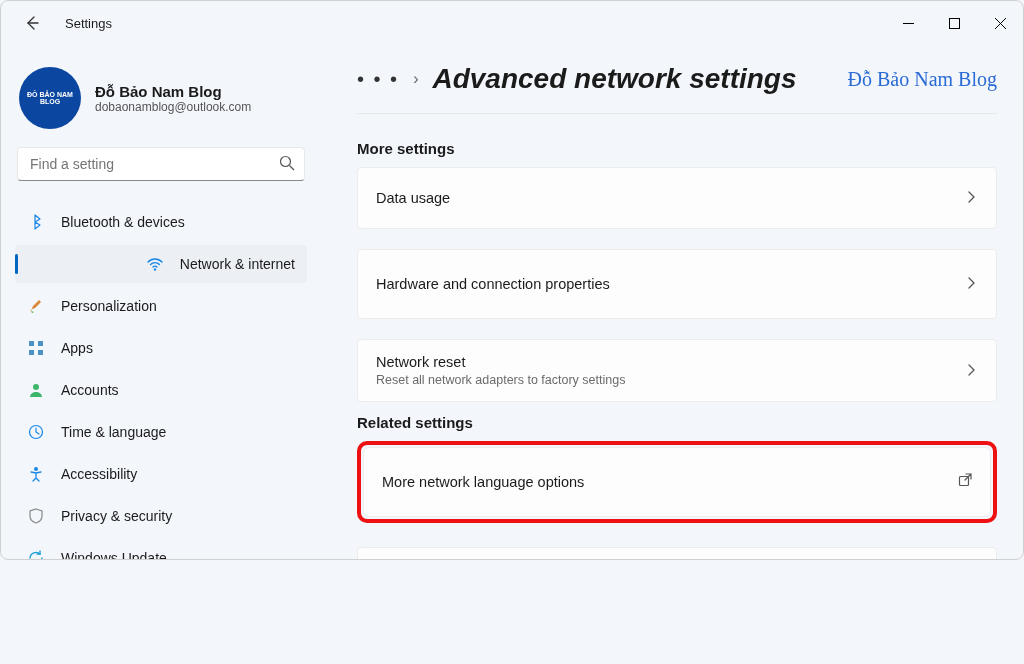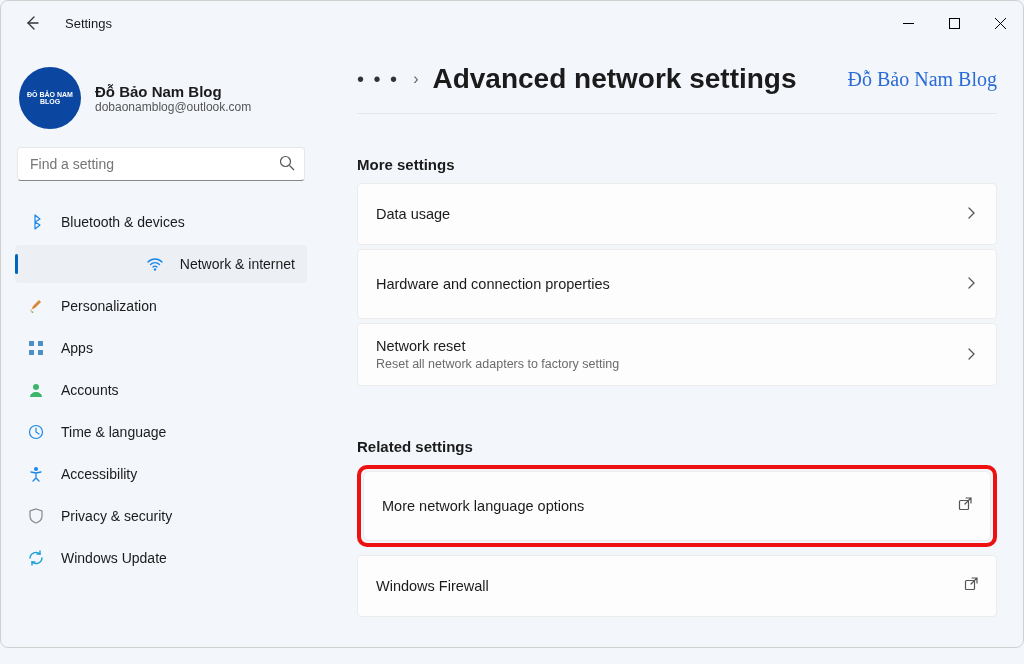--- a/index.html
+++ b/index.html
@@ -1,17 +1,17 @@
 <!DOCTYPE html>
 <html><head>
 <meta charset="utf-8">
 <style>
   * { box-sizing: border-box; margin: 0; padding: 0; font-family: "Segoe UI", -apple-system, sans-serif; }
   html, body { width: 1024px; height: 664px; overflow: hidden; background: #f3f6fb; }
-  .window { width: 1024px; height: 648px; background: #f3f6fb; border: 1px solid #d0d0d0; border-radius: 8px; position: relative; display: flex; flex-direction: column; }
+  .window { width: 1024px; height: 560px; background: #f3f6fb; border: 1px solid #d0d0d0; border-radius: 8px; position: relative; display: flex; flex-direction: column; }
   .titlebar { height: 44px; display: flex; align-items: center; padding: 0 0 0 14px; }
   .back-btn { width: 34px; height: 34px; display:flex; align-items:center; justify-content:center; border:none; background:transparent; cursor:pointer; border-radius:4px;}
   .title-label { font-size: 13px; color:#1b1b1b; margin-left:16px; }
   .win-controls { margin-left:auto; display:flex; }
   .win-btn { width:46px; height:32px; display:flex; align-items:center; justify-content:center; border:none; background:transparent; cursor:pointer; }
   .body { flex:1; display:flex; overflow:hidden; }
   .sidebar { width: 320px; padding: 14px 14px 0 14px; display:flex; flex-direction:column; }
   .profile { display:flex; align-items:center; gap:14px; margin: 8px 0 18px 4px;}
   .avatar { width:62px; height:62px; border-radius:50%; background:#0b47a1; display:flex; align-items:center; justify-content:center; color:#fff; font-size:7px; font-weight:600; line-height:1; text-align:center; padding:4px;}
   .profile-name { font-size:15px; font-weight:600; color:#1b1b1b;}
@@ -21,24 +21,24 @@
   .search .sicon{ position:absolute; right:10px; top:8px; color:#555; }
   .nav { flex:1; overflow:hidden; }
   .nav-item { display:flex; align-items:center; gap:16px; height:38px; padding:0 12px; border-radius:4px; font-size:14px; color:#1b1b1b; cursor:pointer; margin-bottom:4px; position:relative;}
   .nav-item.selected{ background:#eceff4;justify-content:flex-end;}
   .nav-item.selected::before{ content:""; position:absolute; left:0; top:9px; bottom:9px; width:3px; background:#0067c0; border-radius:3px;}
   .nav-icon{ width:18px; height:18px; display:flex; align-items:center; justify-content:center; font-size:16px;}
   .main { flex:1; padding: 18px 26px 0 36px; display:flex; flex-direction:column; overflow:hidden;}
   .crumbs { display:flex; align-items:center; gap:14px; padding-bottom:18px; border-bottom:1px solid #e7e7e7; margin-bottom:26px;}
   .crumb-dots{ font-size:20px; letter-spacing:2px; color:#333; cursor:pointer;}
   .crumb-sep{ color:#666;}
-  .page-title{ font-size:28px; font-weight:600; color:#1b1b1b;}
+  .page-title{ font-size:28px; font-weight:600; color:#1b1b1b;font-style:italic;}
   .watermark{ margin-left:auto; font-size:20px; color:#2a6bd6; font-family: Georgia, serif; font-weight:500;}
-  .section-label{ font-size:15px; font-weight:600; color:#1b1b1b; margin-bottom:10px;margin-top:16px;}
-  .cards{ display:flex; flex-direction:column; gap:4px; margin-bottom:36px;}
+  .section-label{ font-size:15px; font-weight:600; color:#1b1b1b; margin-bottom:10px;}
+  .cards{ display:flex; flex-direction:column; gap:20px; margin-bottom:12px;}
   .card{ background:#fdfdfd; border:1px solid #ececec; border-radius:4px; min-height:62px; padding:14px 18px; display:flex; align-items:center; cursor:pointer;}
   .card .ct{ font-size:14.5px; color:#1b1b1b;}
   .card .sub{ font-size:12.5px; color:#6b6b6b; margin-top:3px;}
   .card .chev{ margin-left:auto; color:#555;}
   .card.tall{ min-height:70px;}
   .highlight { border:4px solid #e11; border-radius:10px; padding:2px; margin-bottom:4px;}
   .highlight .card{ border-radius:6px; }
   .ic-bt{ color:#1a87e8;}
   .ic-net{ color:#1a87e8;}
   .ic-apps{ color:#4d90c4;}
@@ -200,21 +200,21 @@
         </div>
         <div class="card tall">
           <div class="ct">Hardware and connection properties</div>
           <span class="chev"><svg width="12" height="12" viewBox="0 0 12 12">
                 <path d="M3 1l5 5-5 5" stroke="#555" stroke-width="1.3" fill="none" stroke-linecap="round"></path>
               </svg></span>
         </div>
         <div class="card">
           <div>
             <div class="ct">Network reset</div>
-            <div class="sub">Reset all network adapters to factory setting</div>
+            <div class="sub">Reset all network adapters to factory settings</div>
           </div>
           <span class="chev"><svg width="12" height="12" viewBox="0 0 12 12">
                 <path d="M3 1l5 5-5 5" stroke="#555" stroke-width="1.3" fill="none" stroke-linecap="round"></path>
               </svg></span>
         </div>
       </div>
 
       <div class="section-label">Related settings</div>
       <div class="cards">
         <div class="highlight">

